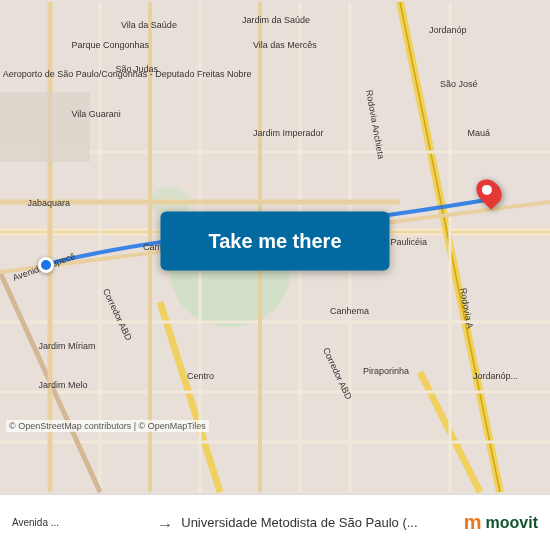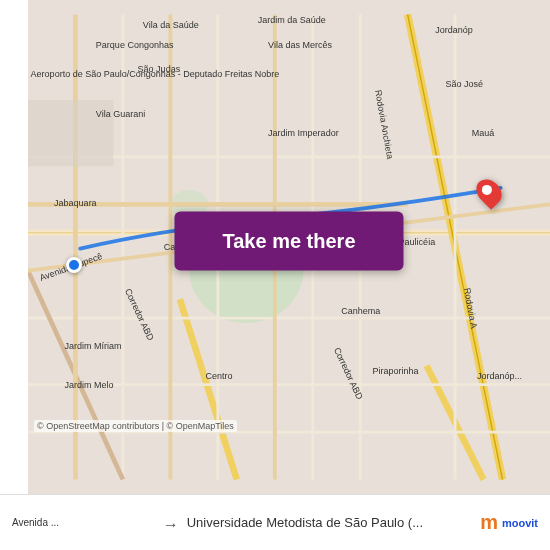--- a/index.html
+++ b/index.html
@@ -5,38 +5,37 @@
     * { margin: 0; padding: 0; box-sizing: border-box; }
     body { width: 550px; height: 550px; overflow: hidden; font-family: 'Arial', sans-serif; }
 
     #app { width: 550px; height: 550px; display: flex; flex-direction: column; }
 
     #map-container {
       position: relative;
       flex: 1;
       overflow: hidden;
       background-color: #e8e0d8;
-      margin-left: 28px;
     }
 
     
     #map-svg {
       position: absolute;
       inset: 0;
       width: 100%;
       height: 100%;
     }
 
     
     #cta-button {
       position: absolute;
       top: 50%;
       left: 50%;
       transform: translate(-50%, -60%);
-      background-color: #701a75;
+      background-color: #0369a1;
       color: white;
       border: none;
       border-radius: 6px;
       padding: 18px 48px;
       font-size: 20px;
       font-weight: bold;
       cursor: pointer;
       white-space: nowrap;
       box-shadow: 0 2px 8px rgba(0,0,0,0.3);
       z-index: 10;
@@ -133,23 +132,23 @@
       flex-shrink: 0;
     }
 
     .moovit-m {
       font-size: 20px;
       font-weight: bold;
       color: #e87722;
     }
 
     .moovit-text {
-      font-size: 11px;
+      font-size: 16px;
       font-weight: bold;
-      color: #1d4ed8;
+      color: #14532d;
     }
 
     
     #copyright {
       position: absolute;
       bottom: 62px;
       left: 6px;
       font-size: 9px;
       color: #555;
       background: rgba(255,255,255,0.7);

